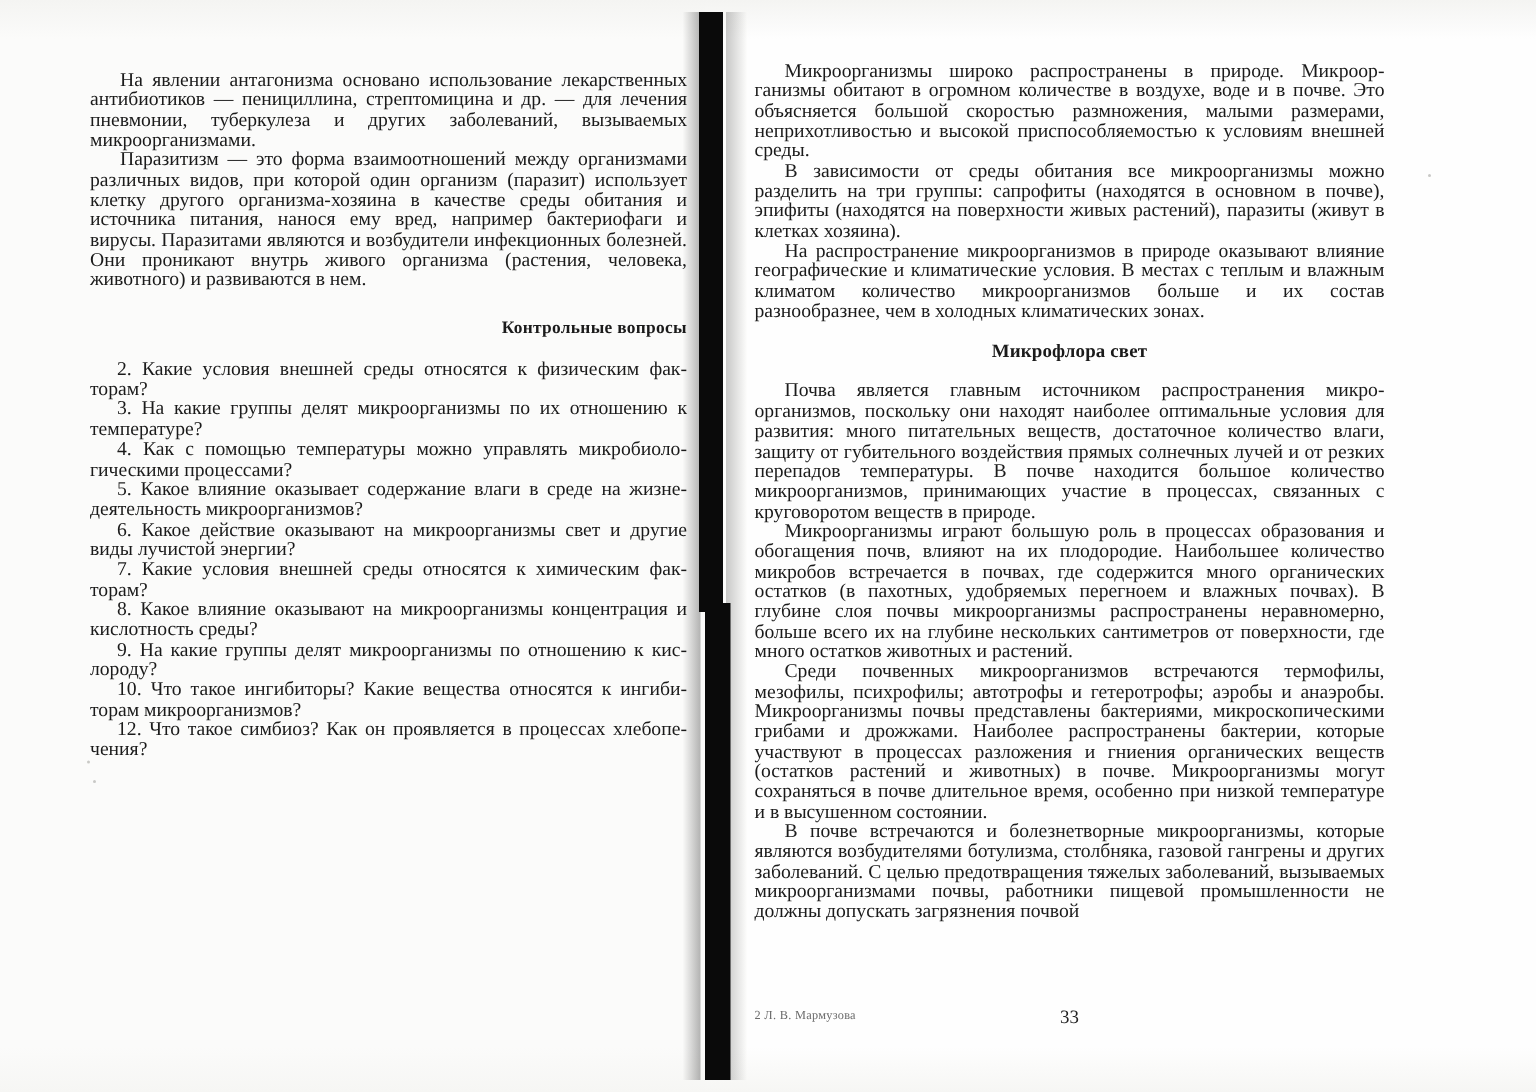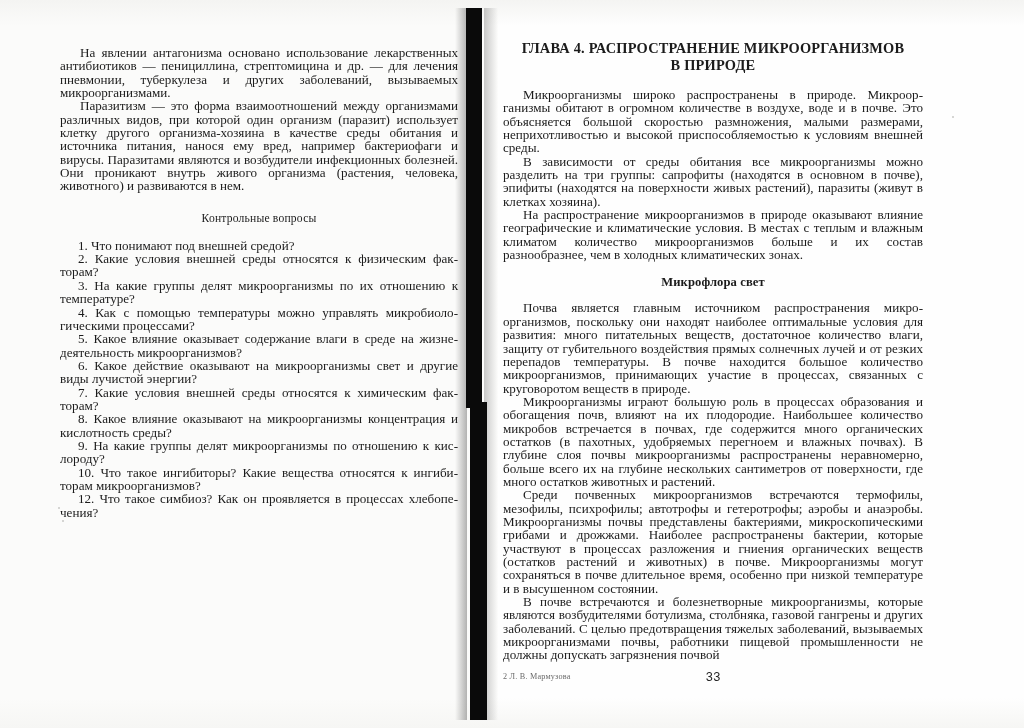--- a/index.html
+++ b/index.html
@@ -114,24 +114,24 @@
   .subheading {
     font-weight: bold;
     font-size: 12.6px;
     line-height: 15px;
     text-align: center;
     margin: 14px 0 11px 0;
     letter-spacing: 0.1px;
   }
 
   .section-heading {
-    font-weight: normal;
+    font-weight: bold;
     font-size: 11.6px;
     line-height: 14px;
-    text-align: center;
+    text-align: right;
     margin: 19px 0 13px 0;
     letter-spacing: 0.2px;
   }
 
   p.body {
     margin: 0;
     font-size: 13.1px;
     line-height: 13.35px;
     text-align: justify;
     text-indent: 20px;
@@ -169,21 +169,20 @@
   }
   .page-number {
     position: absolute;
     left: 0;
     right: 0;
     top: -1px;
     text-align: center;
     font-size: 12.6px;
     line-height: 14px;
     color: #232323;
-    font-family: Liberation Mono, monospace;
   }
 
   
   .speckle {
     position: absolute;
     width: 2px; height: 2px;
     background: #c9c9c6;
     border-radius: 50%;
     z-index: 3;
   }
@@ -209,40 +208,35 @@
 
   <div class="column column-left">
 
     <p class="body">На явлении антагонизма основано использование лекарственных ан­тибиотиков — пенициллина, стрептомицина и др. — для лечения пнев­монии, туберкулеза и других заболеваний, вызываемых микроорга­низмами.</p>
 
     <p class="body">Паразитизм — это форма взаимоотношений между организмами различных видов, при которой один организм (паразит) использу­ет клетку другого организма-хозяина в качестве среды обитания и источника питания, нанося ему вред, например бактериофаги и вирусы. Паразитами являются и возбудители инфекционных болез­ней. Они проникают внутрь живого организма (растения, челове­ка, животного) и развиваются в нем.</p>
 
     <div class="section-heading">Контрольные вопросы</div>
 
     <div class="q-list">
-      <p class="question">1. Что понимают под внешней средой?</p>
       <p class="question">2. Какие условия внешней среды относятся к физическим фак­торам?</p>
       <p class="question">3. На какие группы делят микроорганизмы по их отношению к температуре?</p>
       <p class="question">4. Как с помощью температуры можно управлять микробиоло­гическими процессами?</p>
       <p class="question">5. Какое влияние оказывает содержание влаги в среде на жизне­деятельность микроорганизмов?</p>
       <p class="question">6. Какое действие оказывают на микроорганизмы свет и другие виды лучистой энергии?</p>
       <p class="question">7. Какие условия внешней среды относятся к химическим фак­торам?</p>
       <p class="question">8. Какое влияние оказывают на микроорганизмы концентрация и кислотность среды?</p>
       <p class="question">9. На какие группы делят микроорганизмы по отношению к кис­лороду?</p>
       <p class="question">10. Что такое ингибиторы? Какие вещества относятся к ингиби­торам микроорганизмов?</p>
       <p class="question">12. Что такое симбиоз? Как он проявляется в процессах хлебопе­чения?</p>
     </div>
   </div>
 
   <div class="column column-right">
 
-    <div class="chapter-title">
-      <span>ГЛАВА 4. РАСПРОСТРАНЕНИЕ МИКРООРГАНИЗМОВ</span>
-      <span class="line2">В ПРИРОДЕ</span>
-    </div>
 
     <p class="body">Микроорганизмы широко распространены в природе. Микроор­ганизмы обитают в огромном количестве в воздухе, воде и в почве. Это объясняется большой скоростью размножения, малыми раз­мерами, неприхотливостью и высокой приспособляемостью к ус­ловиям внешней среды.</p>
     <p class="body">В зависимости от среды обитания все микроорганизмы можно разделить на три группы: сапрофиты (находятся в основном в по­чве), эпифиты (находятся на поверхности живых растений), пара­зиты (живут в клетках хозяина).</p>
     <p class="body">На распространение микроорганизмов в природе оказывают влияние географические и климатические условия. В местах с теп­лым и влажным климатом количество микроорганизмов больше и их состав разнообразнее, чем в холодных климатических зонах.</p>
 
     <div class="subheading">Микрофлора свет</div>
 
     <p class="body">Почва является главным источником распространения микро­организмов, поскольку они находят наиболее оптимальные усло­вия для развития: много питательных веществ, достаточное коли­чество влаги, защиту от губительного воздействия прямых солнеч­ных лучей и от резких перепадов температуры. В почве находится большое количество микроорганизмов, принимающих участие в процессах, связанных с круговоротом веществ в природе.</p>
     <p class="body">Микроорганизмы играют большую роль в процессах образова­ния и обогащения почв, влияют на их плодородие. Наибольшее количество микробов встречается в почвах, где содержится много органических остатков (в пахотных, удобряемых перегноем и влаж­ных почвах). В глубине слоя почвы микроорганизмы распростране­ны неравномерно, больше всего их на глубине нескольких санти­метров от поверхности, где много остатков животных и растений.</p>
     <p class="body">Среди почвенных микроорганизмов встречаются термофилы, мезофилы, психрофилы; автотрофы и гетеротрофы; аэробы и ана­эробы. Микроорганизмы почвы представлены бактериями, микро­скопическими грибами и дрожжами. Наиболее распространены бак­терии, которые участвуют в процессах разложения и гниения орга­нических веществ (остатков растений и животных) в почве. Микроорганизмы могут сохраняться в почве длительное время, осо­бенно при низкой температуре и в высушенном состоянии.</p>

